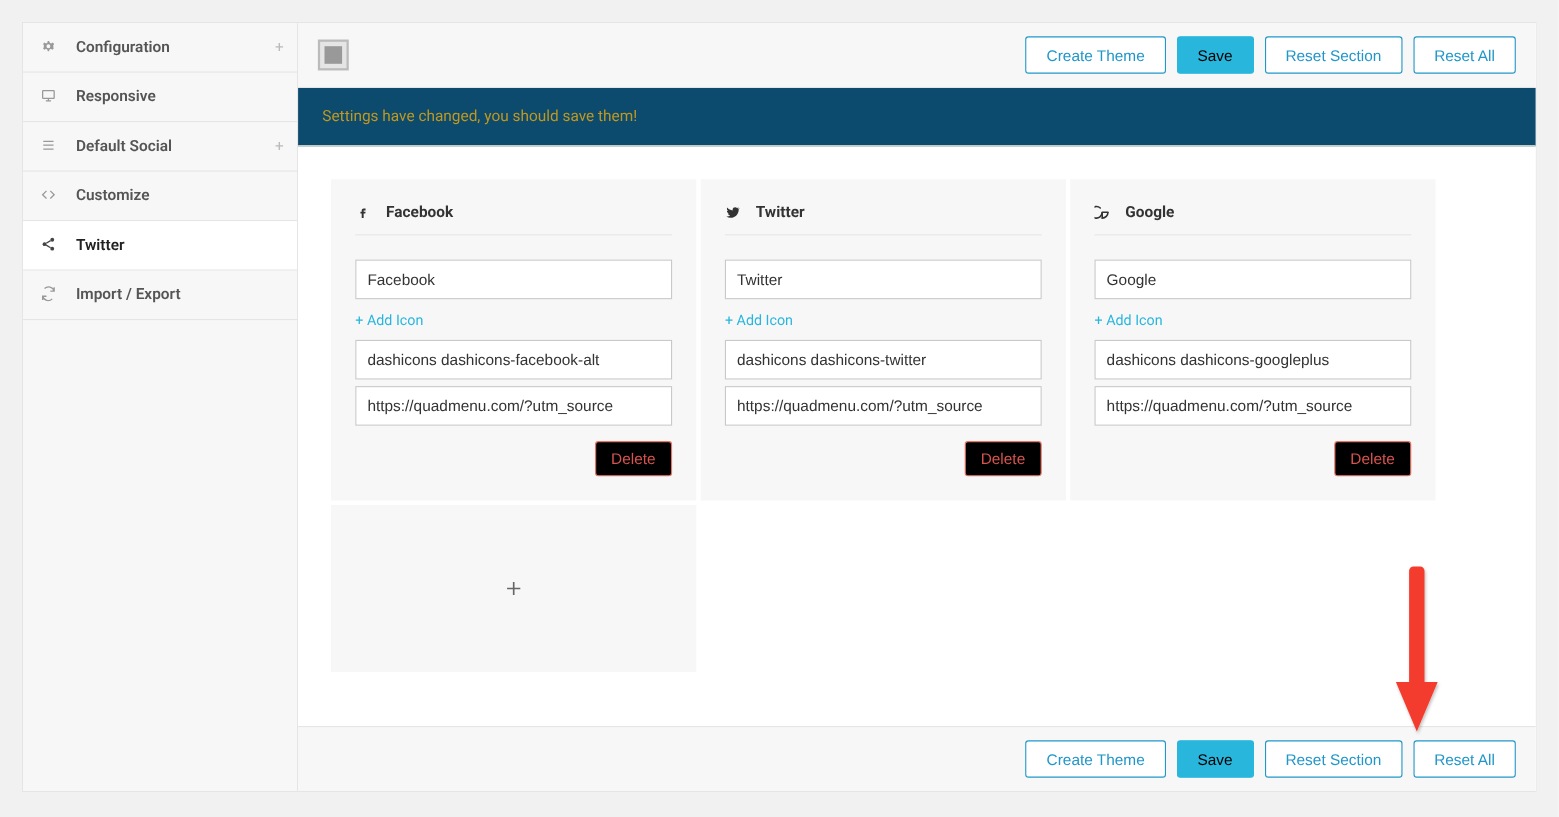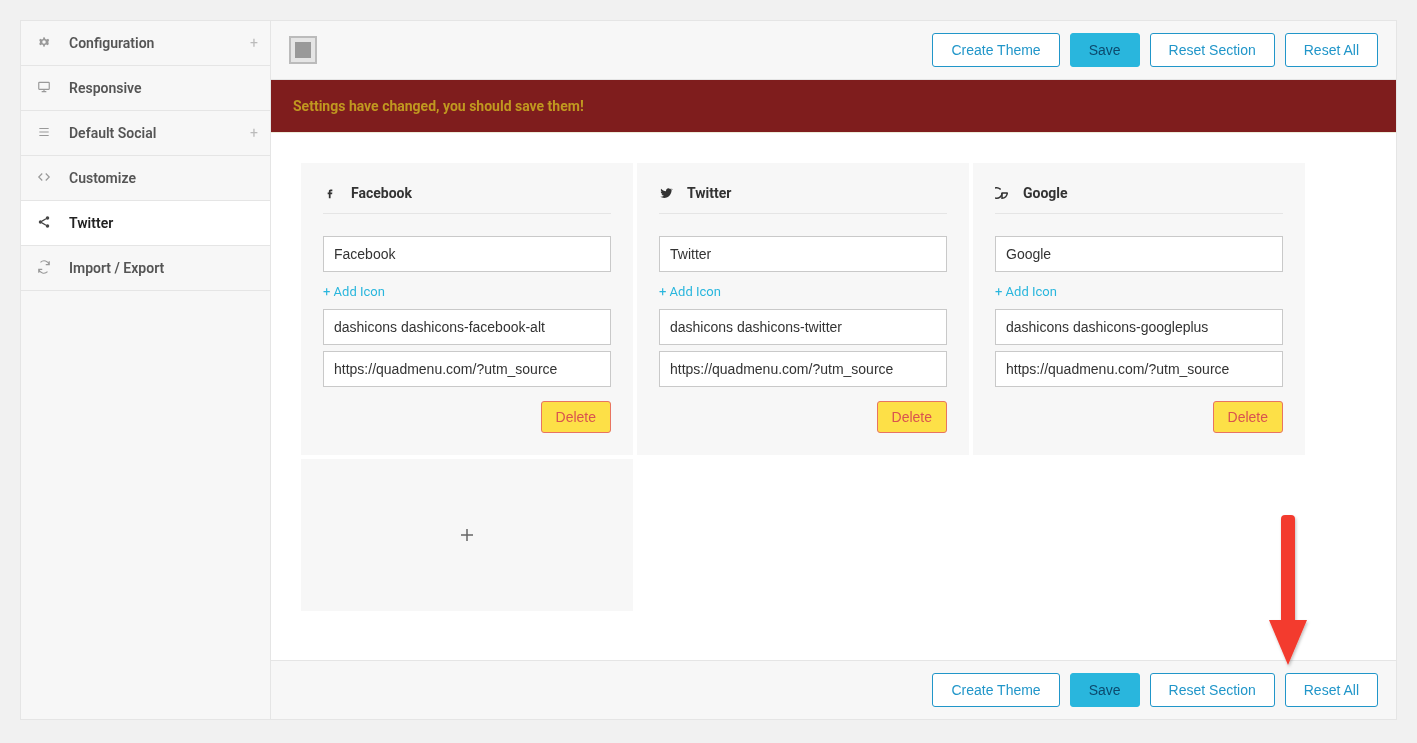--- a/index.html
+++ b/index.html
@@ -84,27 +84,27 @@
   color: #2196c9;
   padding: 8px 18px;
   font-size: 14px;
   border-radius: 3px;
   cursor: pointer;
   margin-left: 10px;
 }
 .btn.primary {
   background: #29b6dd;
   border-color: #29b6dd;
-  color: #0c4a6e;
+  color: #000000;
 }
 .notice {
   padding: 18px 22px;
-  background: #7f1d1d;
+  background: #0c4a6e;
   color: #c09820;
-  font-weight: 700;
+  font-weight: 400;
   border-bottom: 1px solid #ececd9;
 }
 .content {
   flex: 1;
   padding: 30px;
   position: relative;
 }
 .cards {
   display: flex;
   gap: 4px;
@@ -144,21 +144,21 @@
   display: inline-block;
   margin: 6px 0 10px 0;
 }
 .card-actions {
   display: flex;
   justify-content: flex-end;
   margin-top: 8px;
 }
 .delete-btn {
   border: 1px solid #e87461;
-  background: #fde047;
+  background: #000000;
   color: #d9534f;
   padding: 7px 14px;
   font-size: 14px;
   border-radius: 3px;
   cursor: pointer;
 }
 .add-card {
   width: 332px;
   height: 152px;
   background: #f7f7f7;

